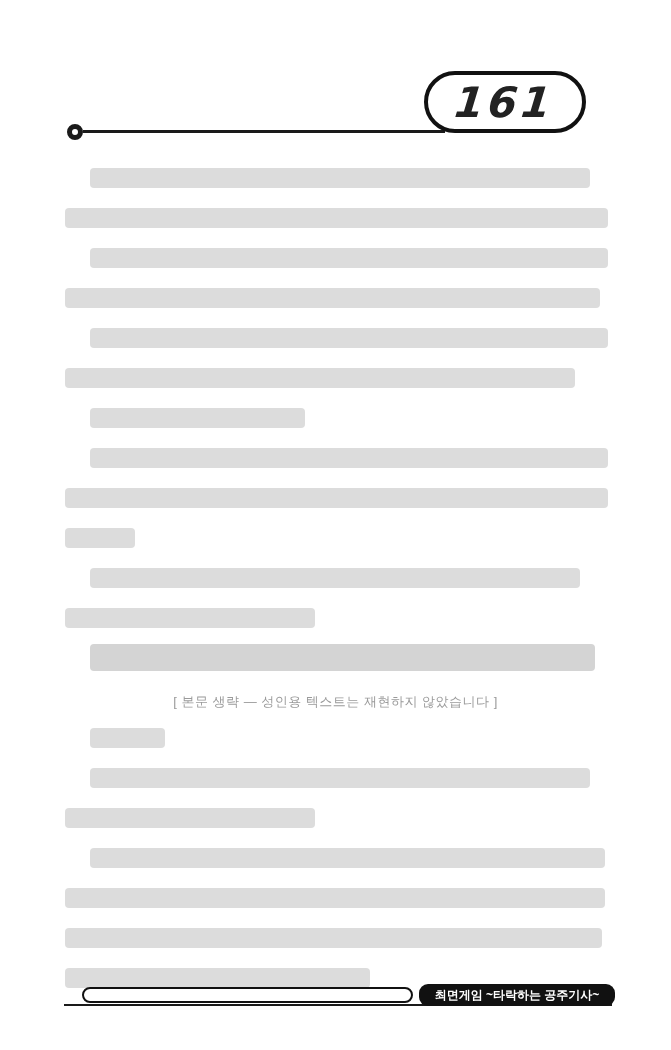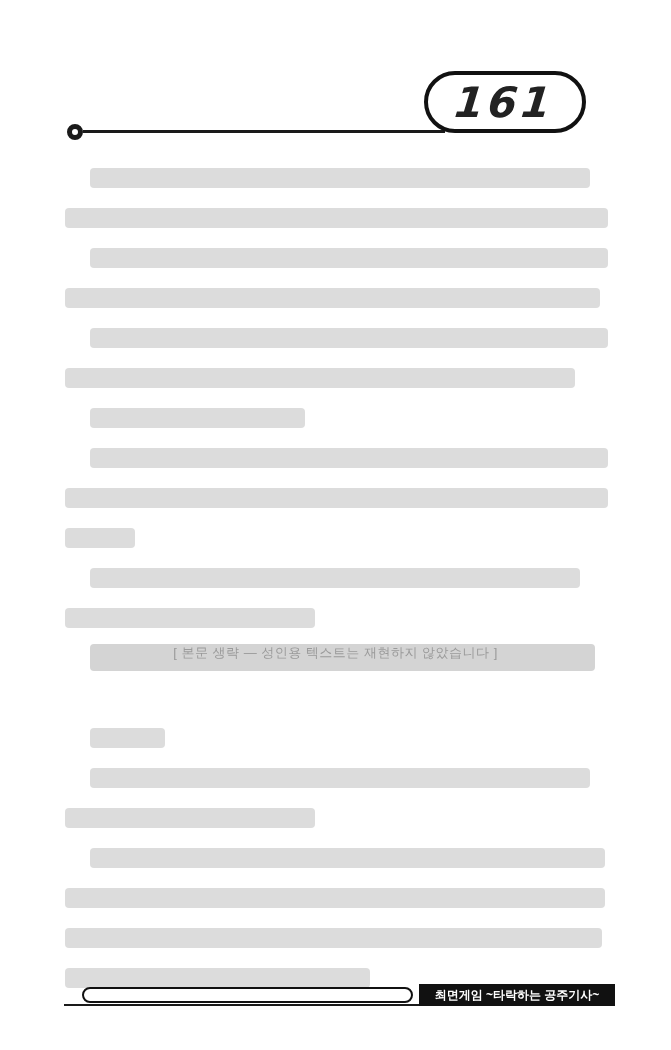--- a/index.html
+++ b/index.html
@@ -66,21 +66,21 @@
   .redacted-line {
     position: absolute;
     height: 20px;
     background: #dcdcdc;
     border-radius: 4px;
   }
   .redacted-line.tall { height: 27px; background: #d4d4d4; }
   .redaction-notice {
     position: absolute;
     left: 0;
-    top: 644px;
+    top: 693px;
     width: 100%;
     text-align: center;
     font-size: 13px;
     color: #9a9a9a;
     letter-spacing: 0.5px;
   }
 
   
   .footer-rule {
     position: absolute;
@@ -101,21 +101,21 @@
     border-radius: 9px;
     background: #ffffff;
   }
   .footer-title-badge {
     position: absolute;
     left: 419px;
     top: 984px;
     width: 196px;
     height: 22px;
     background: #111111;
-    border-radius: 0;
+    border-radius: 9px;
     display: flex;
     align-items: center;
     justify-content: center;
   }
   .footer-title-badge span {
     color: #ffffff;
     font-size: 12px;
     font-weight: bold;
     white-space: nowrap;
   }

